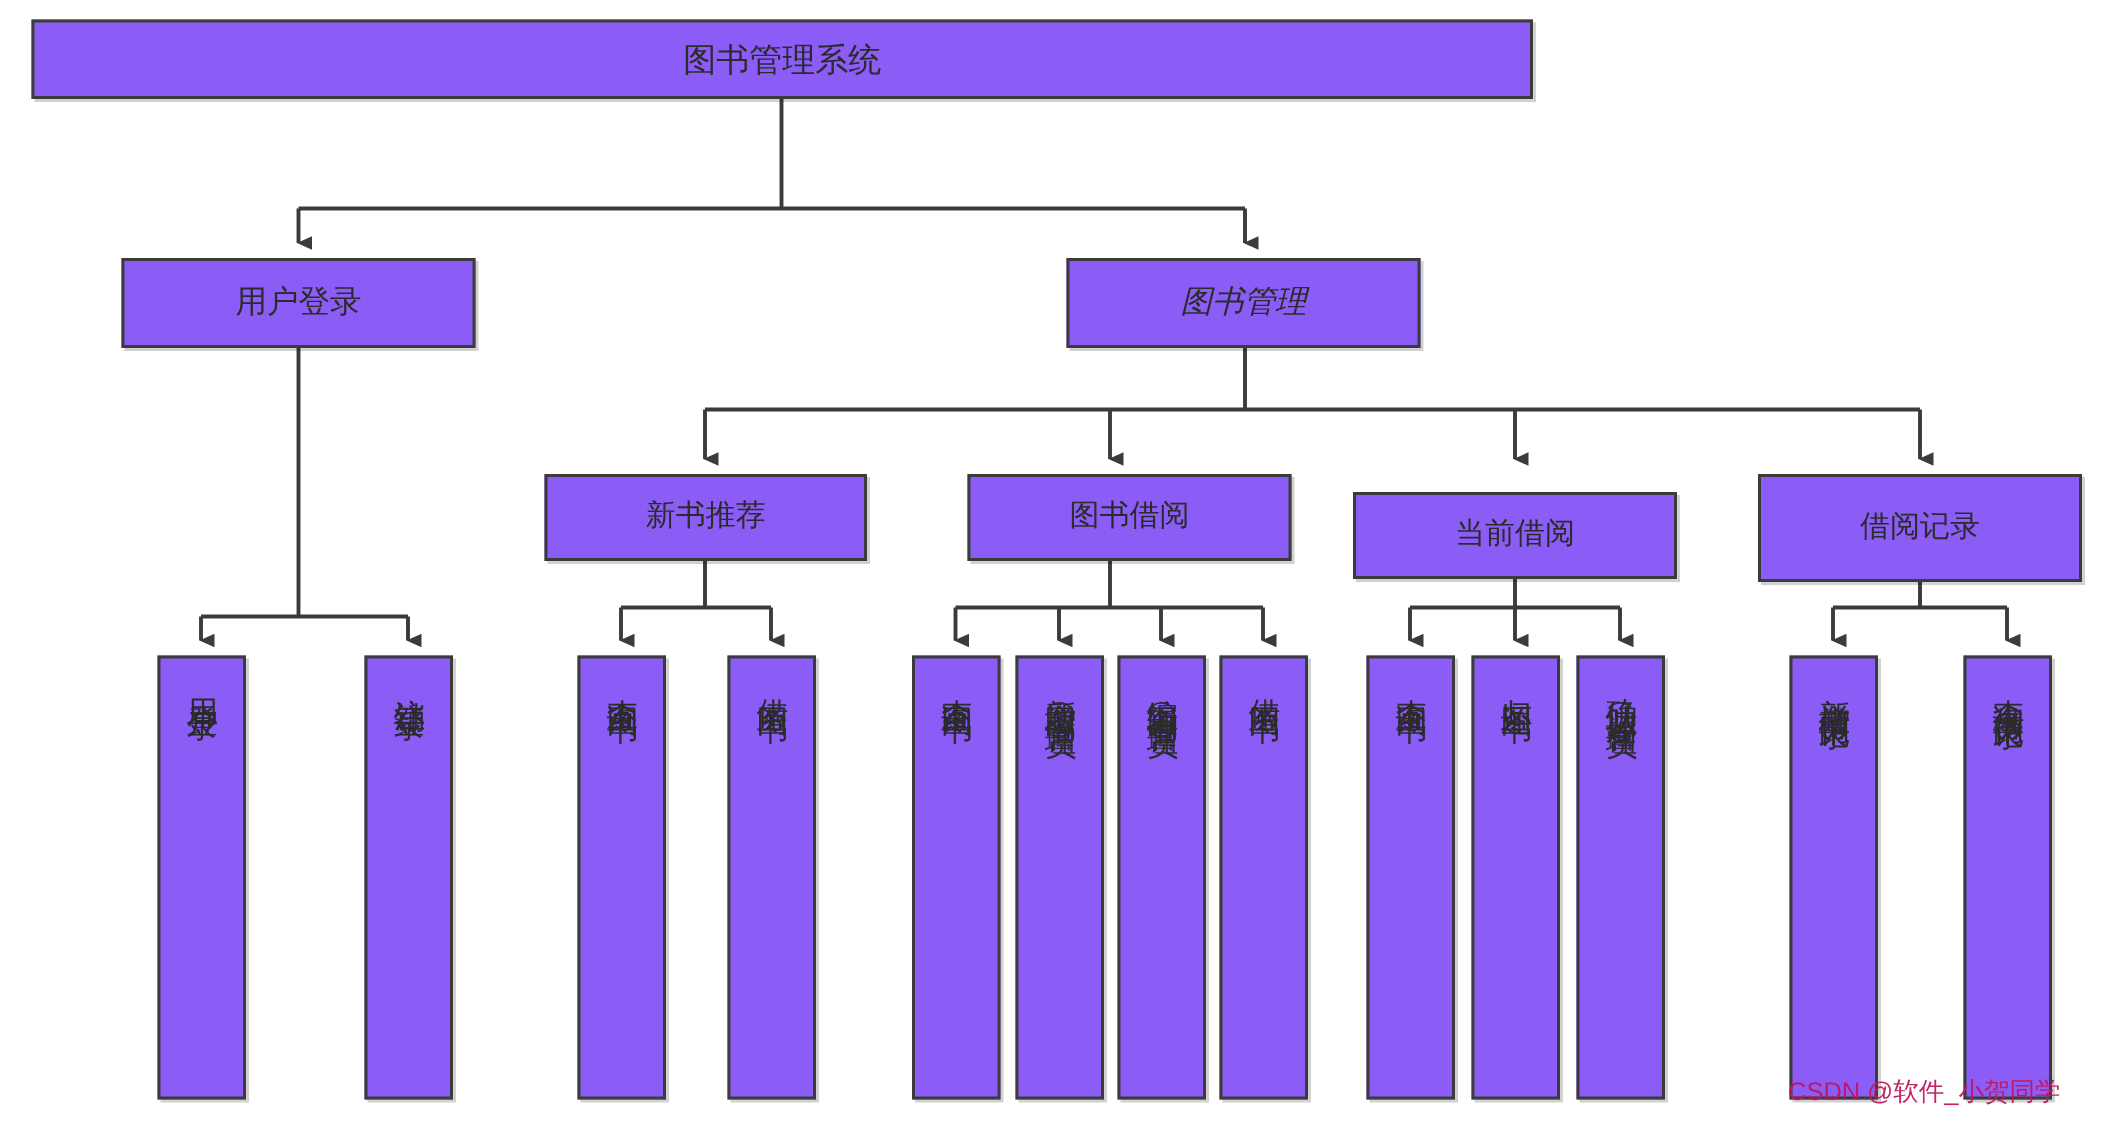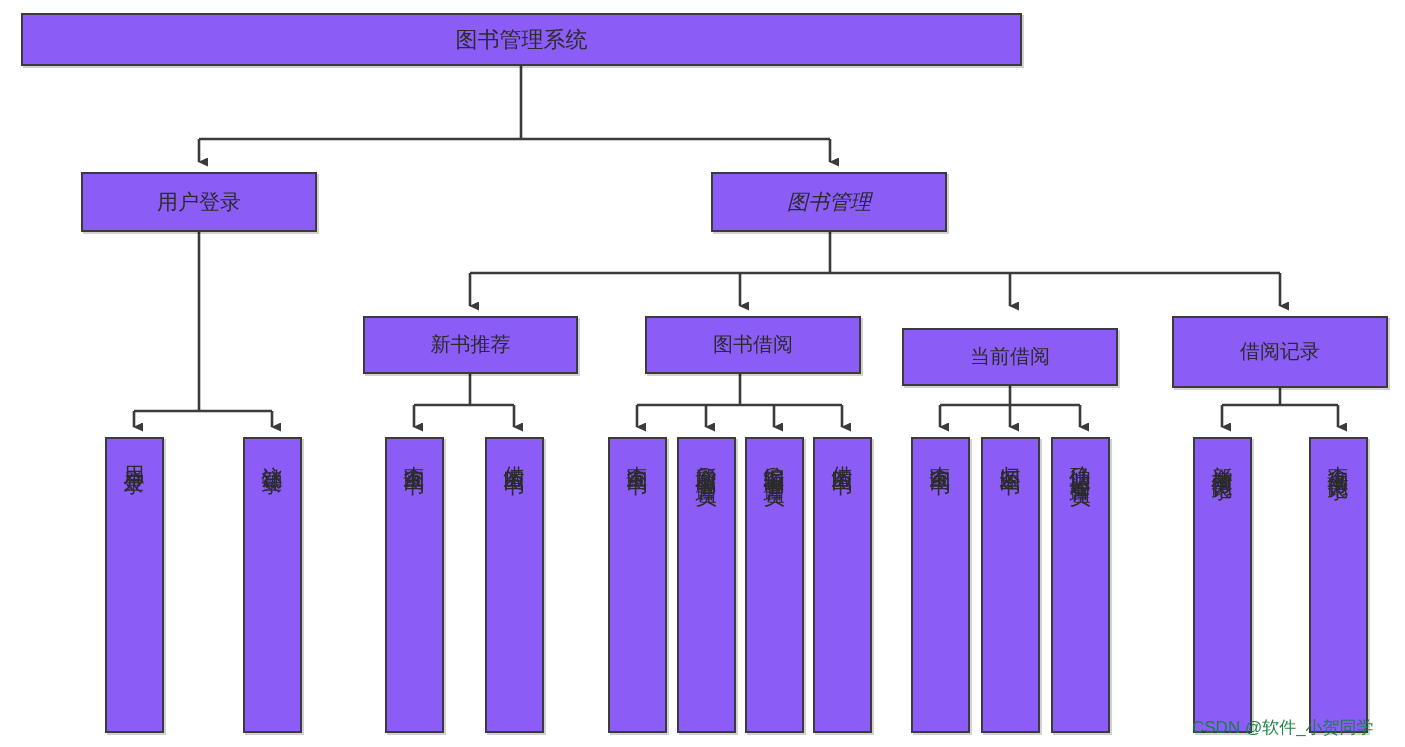--- a/index.html
+++ b/index.html
@@ -63,21 +63,21 @@
     writing-mode: vertical-rl;
     text-orientation: upright;
     font-size: 21px;
     letter-spacing: 3px;
     line-height: 1;
     white-space: nowrap;
   }
   .watermark {
     position: absolute;
     z-index: 5;
-    color: #15803d;
+    color: #be185d;
     font-size: 17px;
     white-space: nowrap;
     opacity: 0.95;
     pointer-events: none;
   }
 </style>
 </head>
 <body>
 
 <div id="diagram-root">

